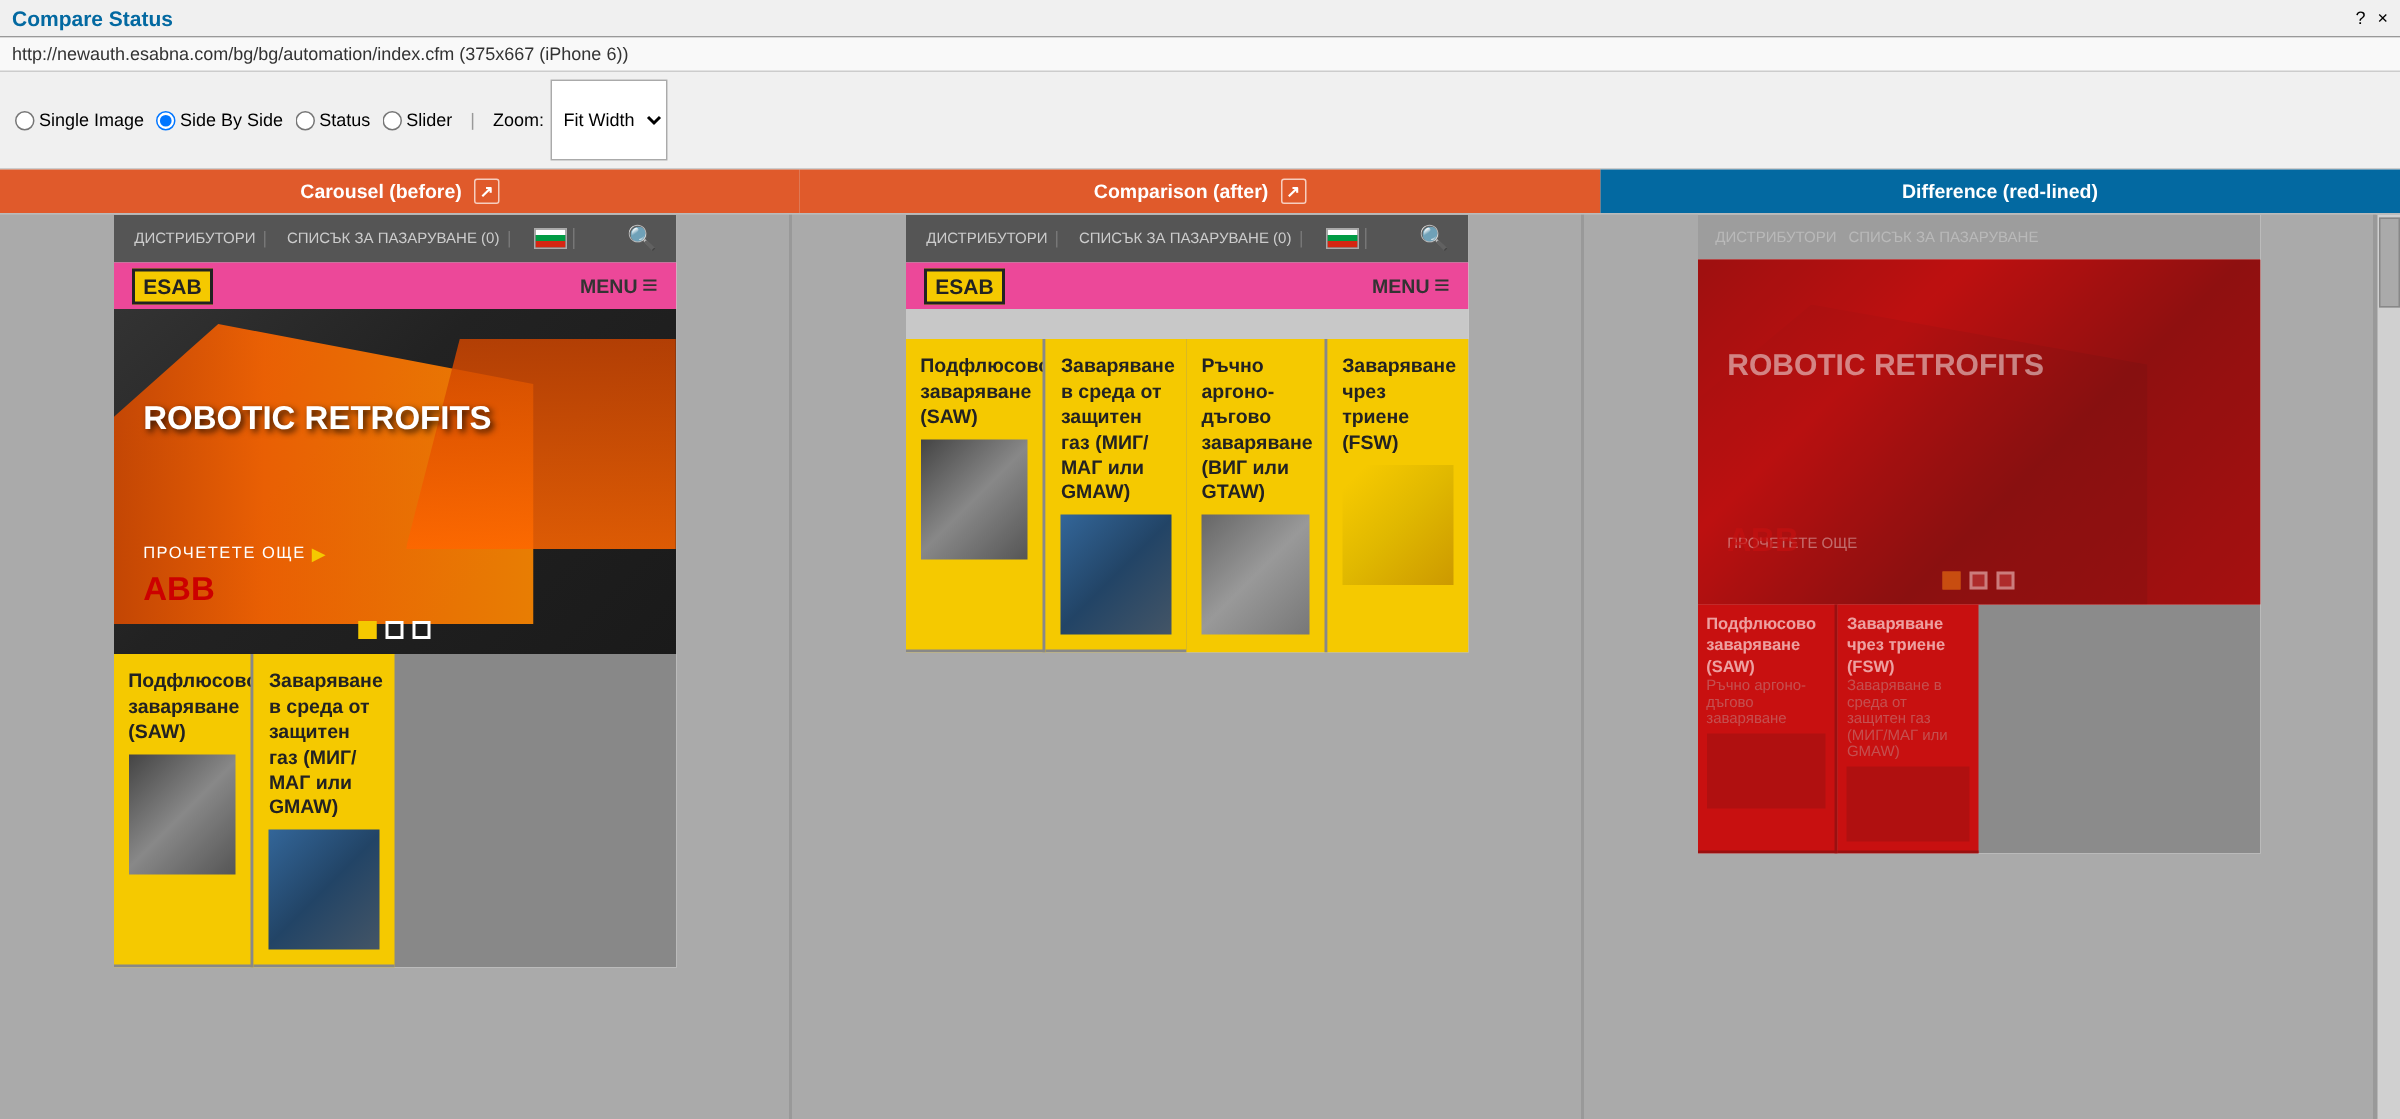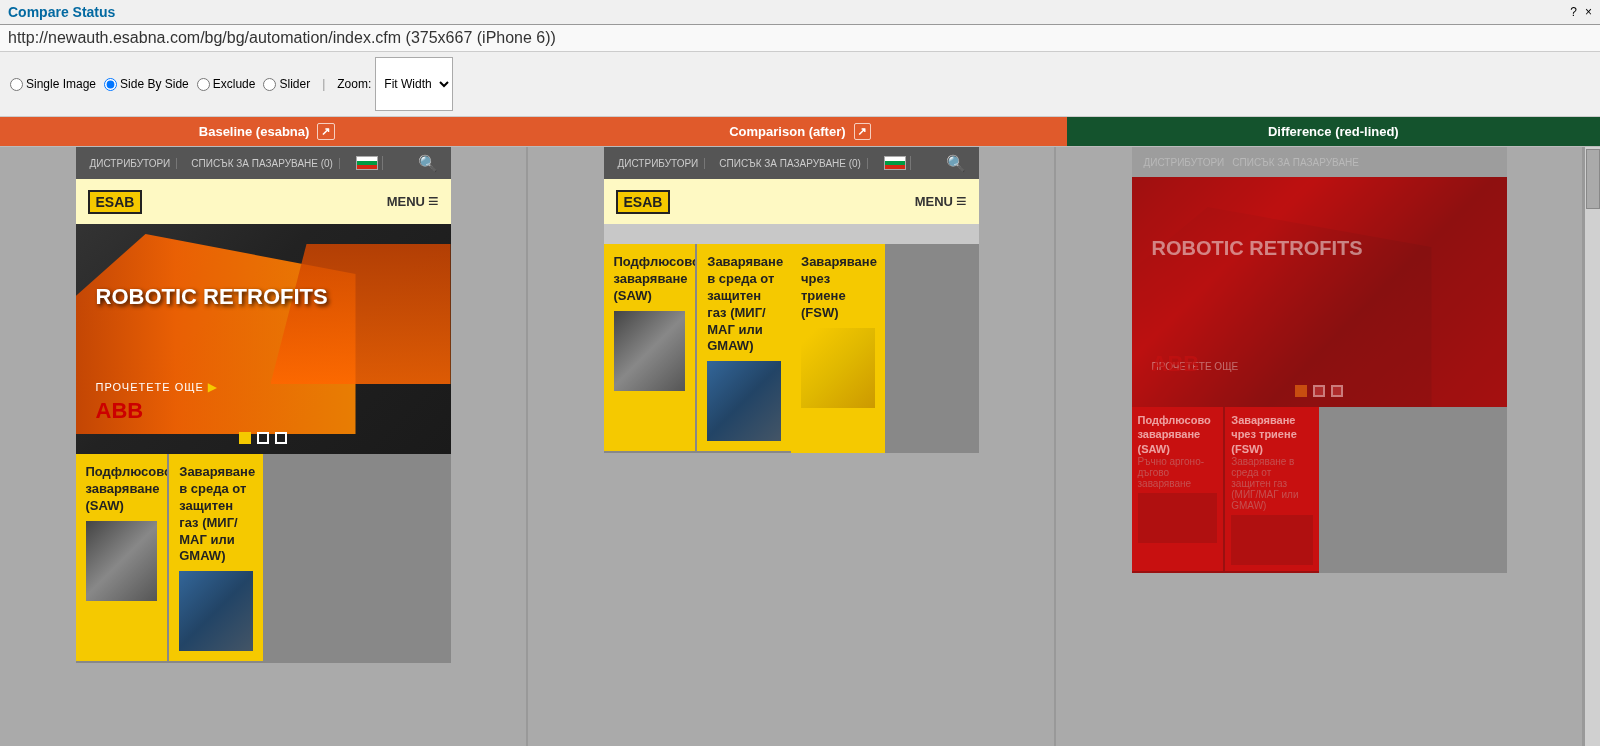--- a/index.html
+++ b/index.html
@@ -23,21 +23,21 @@
       display: flex;
       gap: 8px;
       font-size: 12px;
     }
 
     
     #url-bar {
       background: #f9f9f9;
       border-bottom: 1px solid #ccc;
       padding: 4px 8px;
-      font-size: 16px;
+      font-size: 12px;
       color: #333;
     }
 
     
     #toolbar {
       background: #f0f0f0;
       border-bottom: 1px solid #ccc;
       padding: 5px 10px;
       display: flex;
       align-items: center;
@@ -102,21 +102,21 @@
       font-size: 13px;
       font-weight: bold;
       color: white;
       display: flex;
       align-items: center;
       justify-content: center;
       gap: 8px;
     }
     .section-header.baseline { background: #e05a2b; }
     .section-header.comparison { background: #e05a2b; }
-    .section-header.difference { background: #14532d; }
+    .section-header.difference { background: #0369a1; }
     .ext-icon {
       font-size: 11px;
       border: 1px solid rgba(255,255,255,0.7);
       padding: 1px 3px;
       border-radius: 2px;
     }
 
     
     #main-content {
       display: flex;
@@ -170,26 +170,26 @@
       gap: 8px;
     }
     .site-nav span { 
       padding: 0 4px;
       border-right: 1px solid #777;
     }
     .site-nav span:last-of-type { border-right: none; }
 
     
     .site-header {
-      background: #fef9c3;
+      background: #ec4899;
       display: flex;
       align-items: center;
       justify-content: space-between;
       padding: 8px 12px;
-      height: 45px;
+      height: 31px;
     }
     .esab-logo {
       background: #f5c900;
       border: 2px solid #222;
       padding: 2px 6px;
       font-weight: bold;
       font-size: 14px;
       color: #222;
     }
     .menu-area {
@@ -419,39 +419,39 @@
     <div class="radio-item">
       <input type="radio" name="viewmode" style="">
       <span>Single Image</span>
     </div>
     <div class="radio-item">
       <input type="radio" name="viewmode" checked="" style="">
       <span>Side By Side</span>
     </div>
     <div class="radio-item">
       <input type="radio" name="viewmode" style="">
-      <span>Exclude</span>
+      <span>Status</span>
     </div>
     <div class="radio-item">
       <input type="radio" name="viewmode" style="">
       <span>Slider</span>
     </div>
   </div>
   <span class="separator">|</span>
   <div class="zoom-group">
     <span>Zoom:</span>
     <select class="zoom-select">
       <option>Fit Width</option>
     </select>
   </div>
 </div>
 
 <div id="section-headers">
   <div class="section-header baseline">
-    <span>Baseline (esabna)</span>
+    <span>Carousel (before)</span>
     <span class="ext-icon">↗</span>
   </div>
   <div class="section-header comparison">
     <span>Comparison (after)</span>
     <span class="ext-icon">↗</span>
   </div>
   <div class="section-header difference">
     <span>Difference (red-lined)</span>
   </div>
 </div>
@@ -535,20 +535,24 @@
         <div style="background:#c8c8c8;height:20px;"></div>
 
         <div class="card-grid">
           <div class="card" style="border-bottom:2px solid #888;border-right:2px solid #888;">
             <div class="card-title">Подфлюсово заваряване (SAW)</div>
             <div class="card-img img-saw"></div>
           </div>
           <div class="card" style="border-bottom:2px solid #888;">
             <div class="card-title">Заваряване в среда от защитен газ (МИГ/МАГ или GMAW)</div>
             <div class="card-img img-gmaw"></div>
+          </div>
+          <div class="card" style="border-right:2px solid #888;">
+            <div class="card-title">Ръчно аргоно-дъгово заваряване (ВИГ или GTAW)</div>
+            <div class="card-img img-tig"></div>
           </div>
           <div class="card">
             <div class="card-title">Заваряване чрез триене (FSW)</div>
             <div class="card-img img-fsw"></div>
           </div>
         </div>
       </div>
     </div>
   </div>
 

